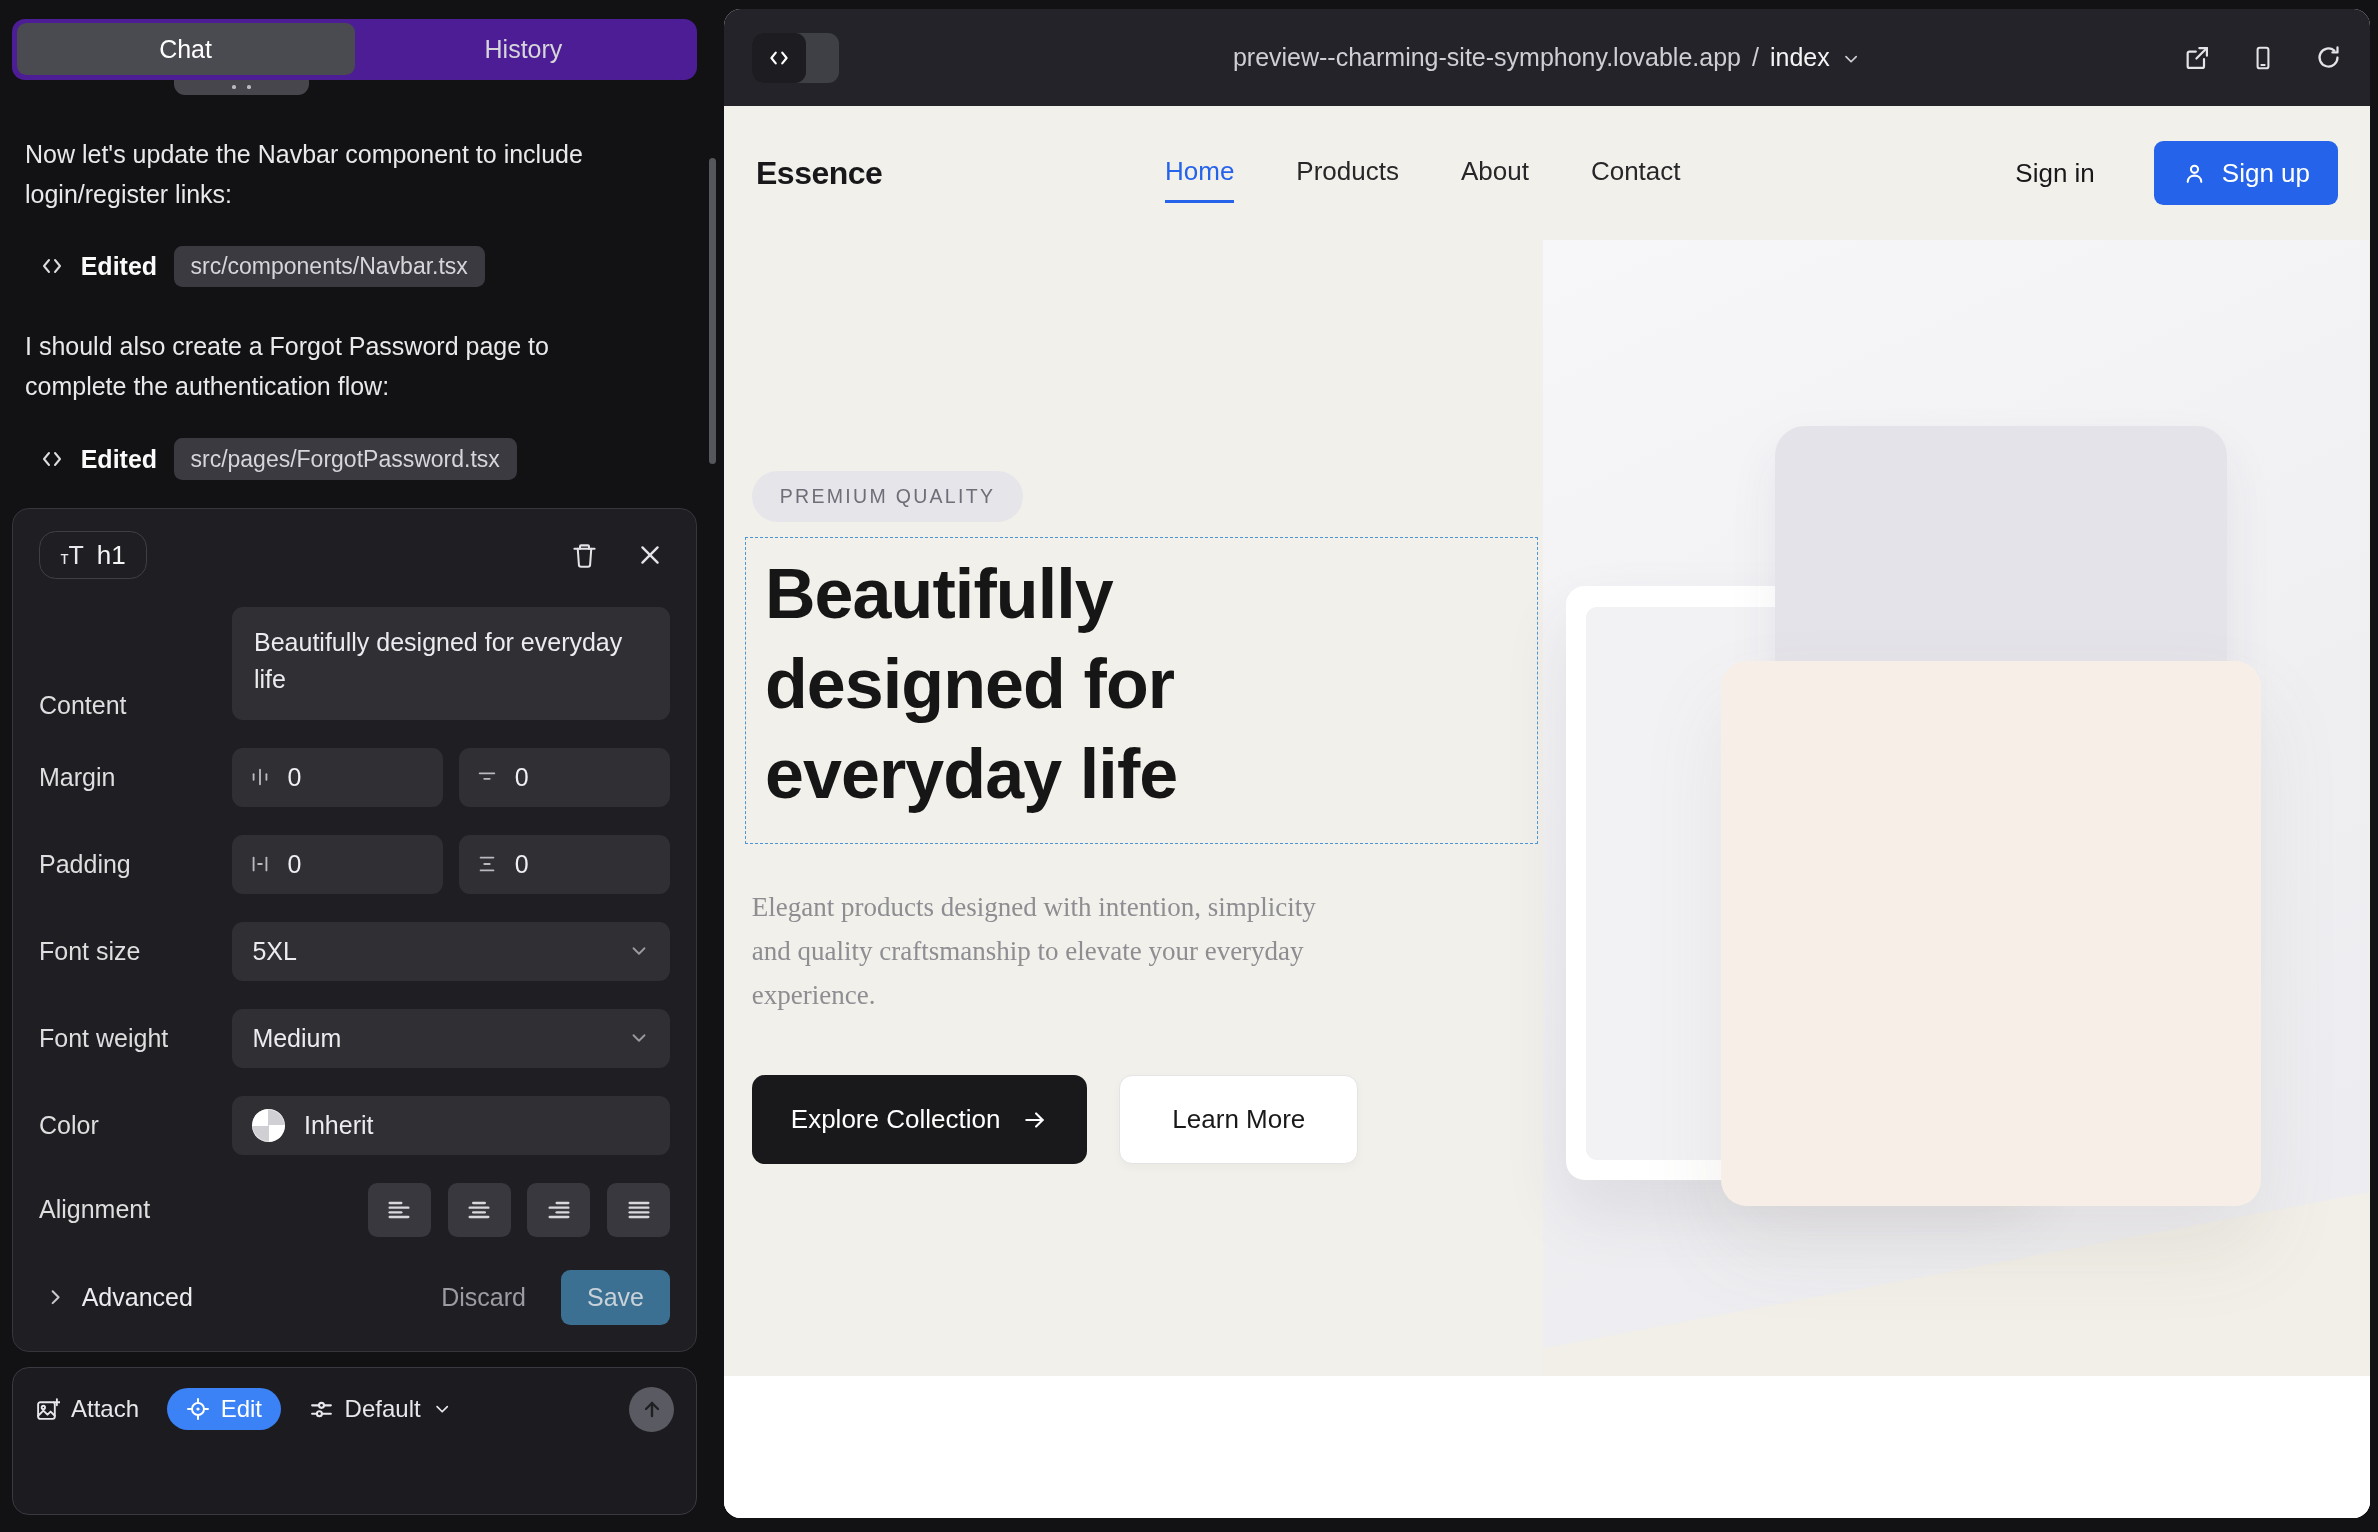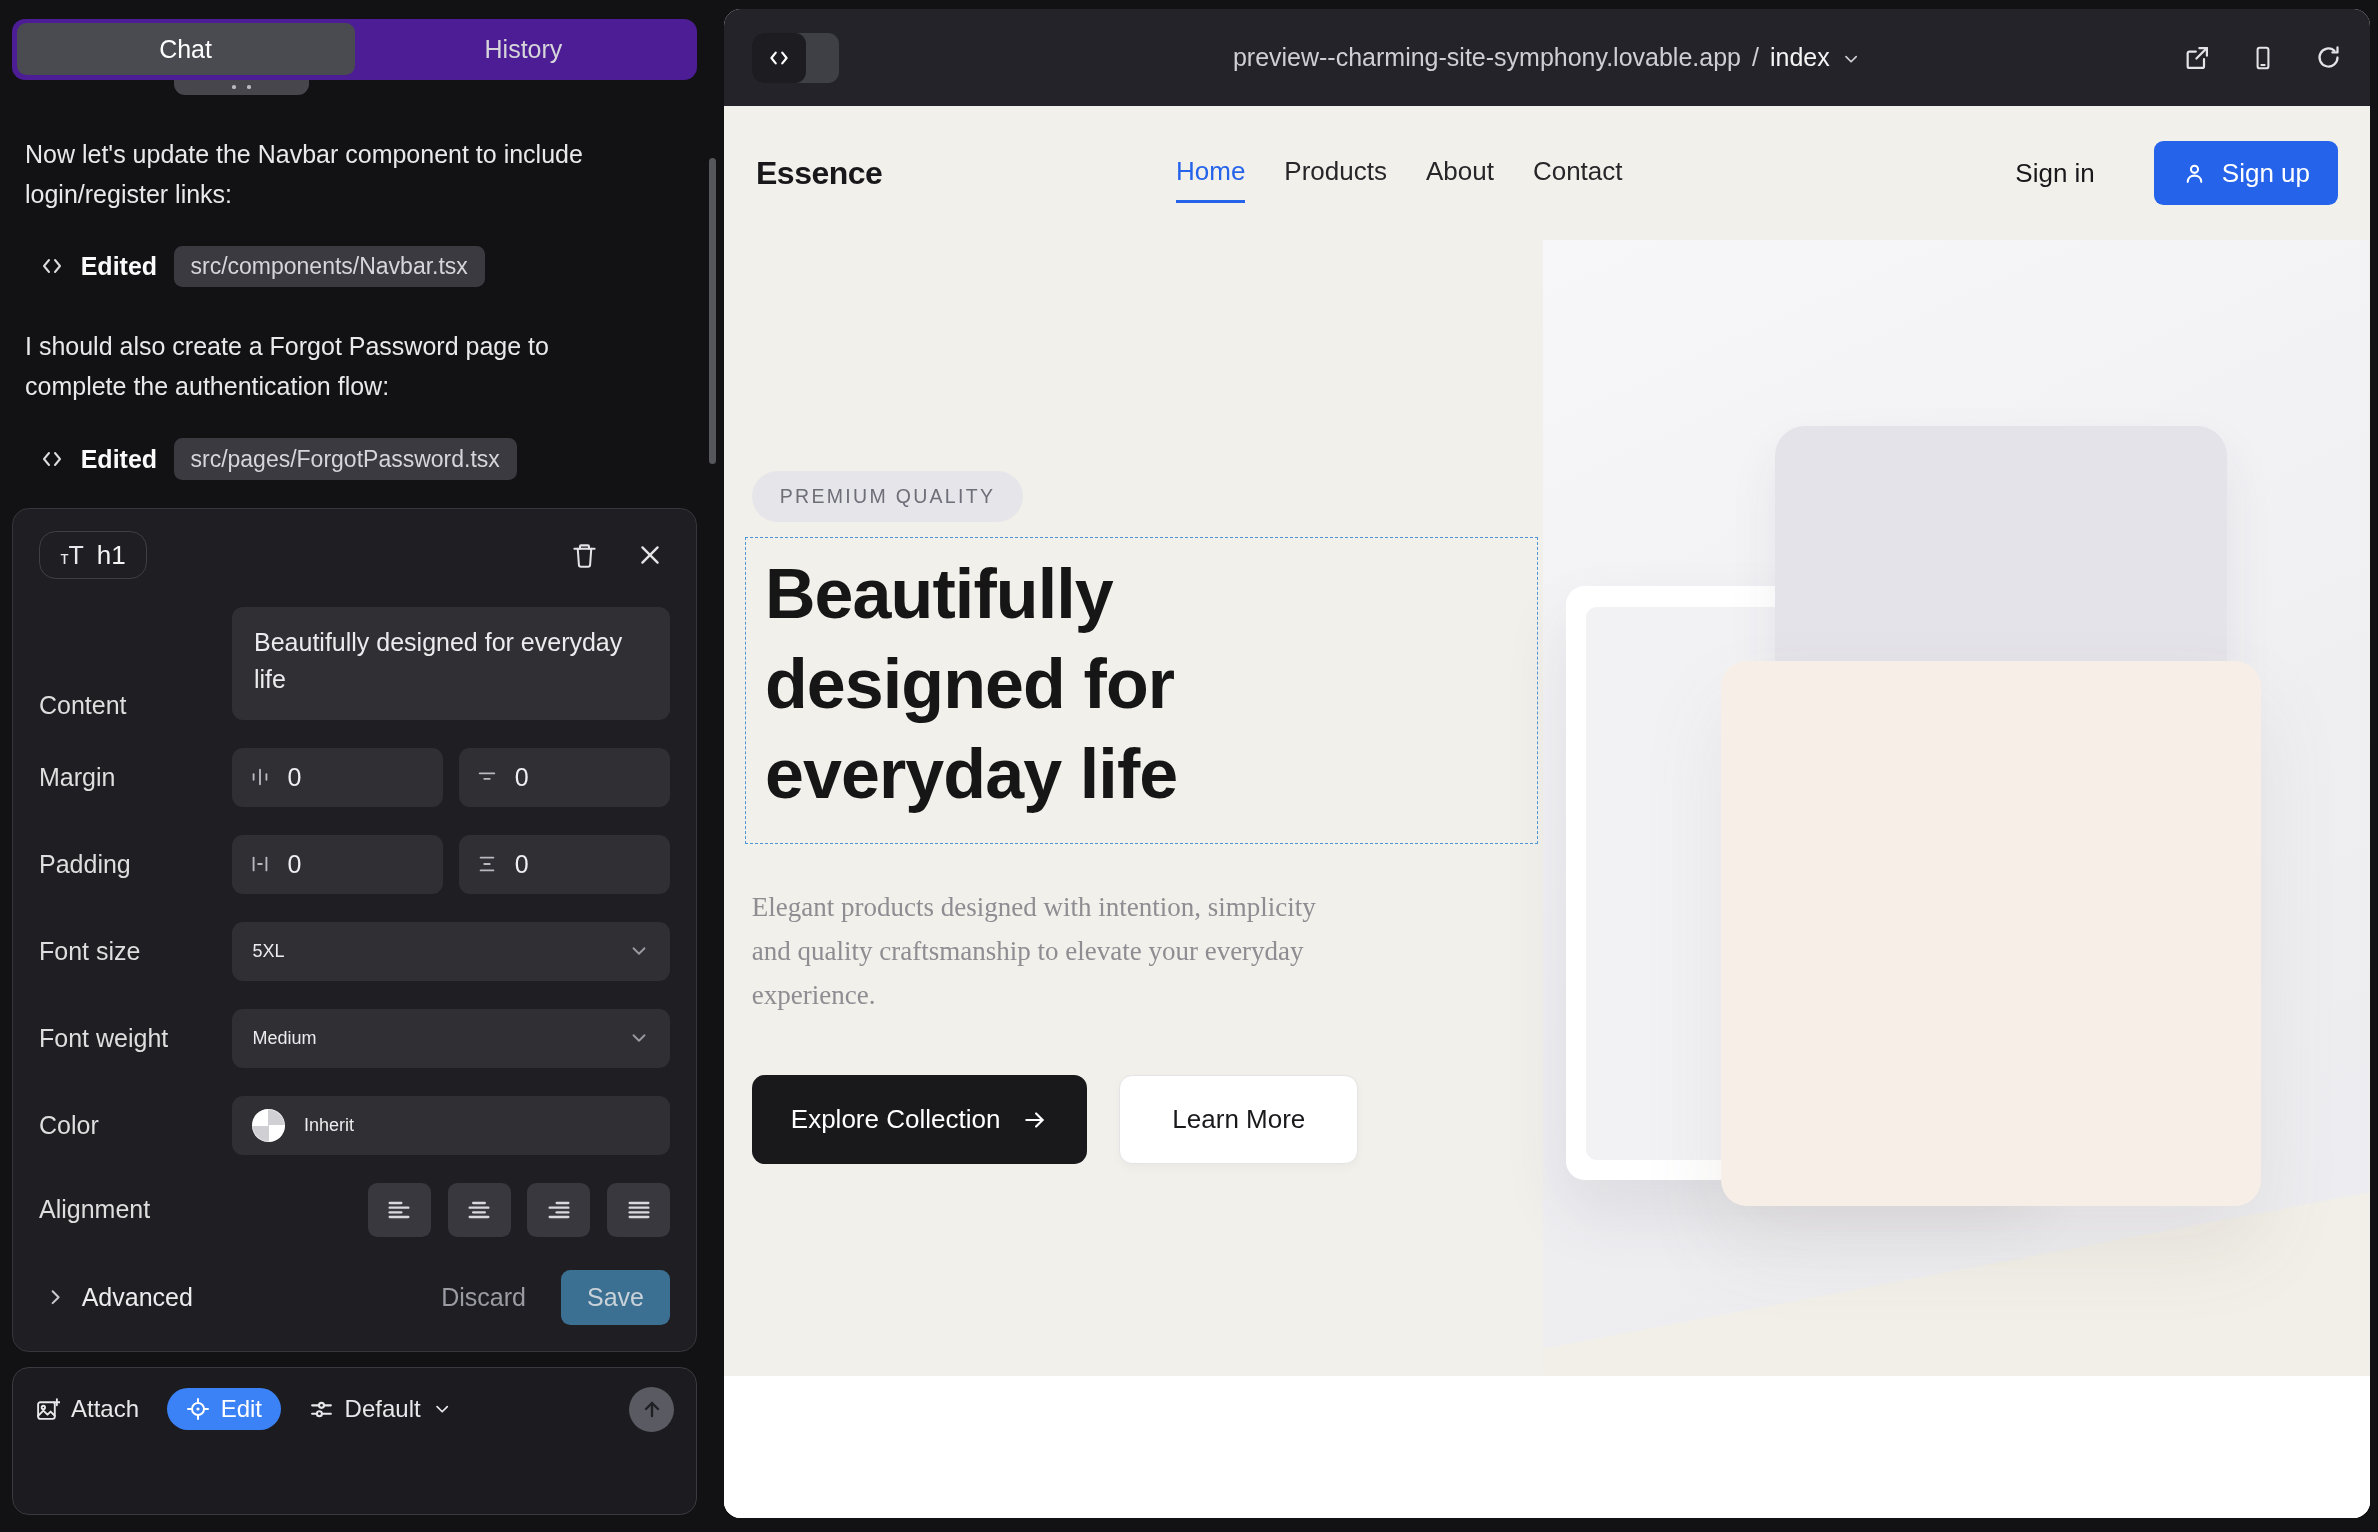--- a/index.html
+++ b/index.html
@@ -54,21 +54,21 @@
   .content-box { box-sizing:border-box; width:100%; min-height:113px;
     background:#2f2f34; border-radius:11px; padding:16.7px 22px;
     font-size:25px; line-height:37px; color:#ececee; }
   .pair { display:flex; gap:16.7px; }
   .mini-input { flex:1; height:59px; background:#2f2f34; border-radius:11px;
     display:flex; align-items:center; gap:16.7px; padding:0 16.7px;
     color:#f0f0f2; font-size:25px; }
   .mini-icon { color:#b9b9c0; flex:none; }
   .select { height:59px; background:#2f2f34; border-radius:11px;
     display:flex; align-items:center; padding:0 20.4px;
-    color:#ececee; font-size:18px; cursor:pointer; }
+    color:#ececee; font-size:25px; cursor:pointer; }
   .select .chev { margin-left:auto; color:#9a9aa2; }
   .swatch { width:33px; height:33px; border-radius:50%; margin-right:18.6px; flex:none;
     background:
       conic-gradient(#cfcfd4 0 25%, #ffffff 0 50%, #cfcfd4 0 75%, #ffffff 0);
     box-shadow:inset 0 0 0 0.9px rgba(255,255,255,.5); }
   .align-group { display:flex; gap:16.7px; justify-content:flex-end; flex:1; }
   .align-btn { width:63px; height:54px; background:#38383e; border-radius:9.3px;
     display:flex; align-items:center; justify-content:center; color:#d9d9dd; cursor:pointer; }
 
   .editor-footer { display:flex; align-items:center; margin-top:33px; }
@@ -123,21 +123,21 @@
     background:#ffffff; border-radius:18.6px; box-shadow:0 32px 65px rgba(60,60,80,.10); }
   .shape-white .inner { position:absolute; inset:20.4px; background:#f2f2f5; border-radius:11px; }
   .shape-gray { position:absolute; left:1051px; top:320px; width:452px; height:557px;
     background:#e4e3e9; border-radius:30px; box-shadow:0 23px 51px rgba(60,60,80,.07); }
   .shape-cream { position:absolute; left:997px; top:555px; width:540px; height:545px;
     background:#f7efe7; border-radius:26px; box-shadow:0 42px 83px rgba(120,100,80,.10); }
 
   .site-nav { position:relative; z-index:3; height:134px; display:flex;
     align-items:center; padding:0 32px; }
   .logo { font-size:32px; font-weight:700; color:#18181b; letter-spacing:-0.5px; }
-  .nav-links { position:absolute; left:452px; display:flex; gap:39px; align-items:center; }
+  .nav-links { position:absolute; left:441px; display:flex; gap:62px; align-items:center; }
   .nav-link { font-size:26px; color:#27272a; cursor:pointer;
     padding-bottom:13px; margin-bottom:-13px; border-bottom:3.7px solid transparent; }
   .nav-link.active { color:#2563eb; border-bottom-color:#2563eb; }
   .nav-right { margin-left:auto; display:flex; align-items:center; gap:59px; }
   .signin { font-size:26px; color:#18181b; cursor:pointer; }
   .signup-btn { display:flex; align-items:center; gap:15px; background:#2563eb;
     color:#fff; font-size:26px; border-radius:9.3px; padding:16.7px 28px; cursor:pointer; }
 
   .hero { position:absolute; z-index:2; left:21.3px; top:365px; width:807px; }
   .badge { display:inline-block; margin-left:6.5px; background:#e6e5ea; color:#6e6e78;

